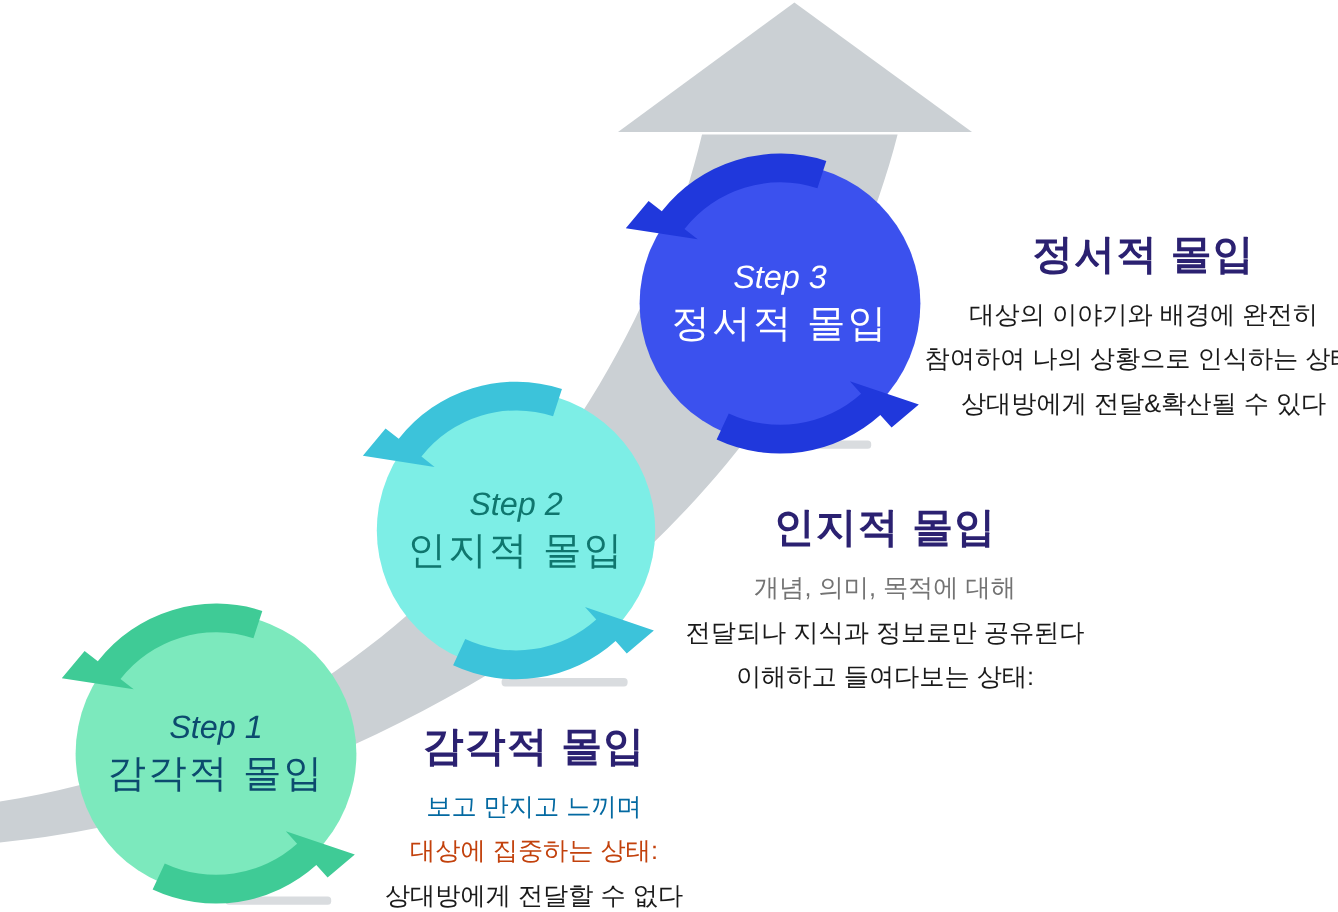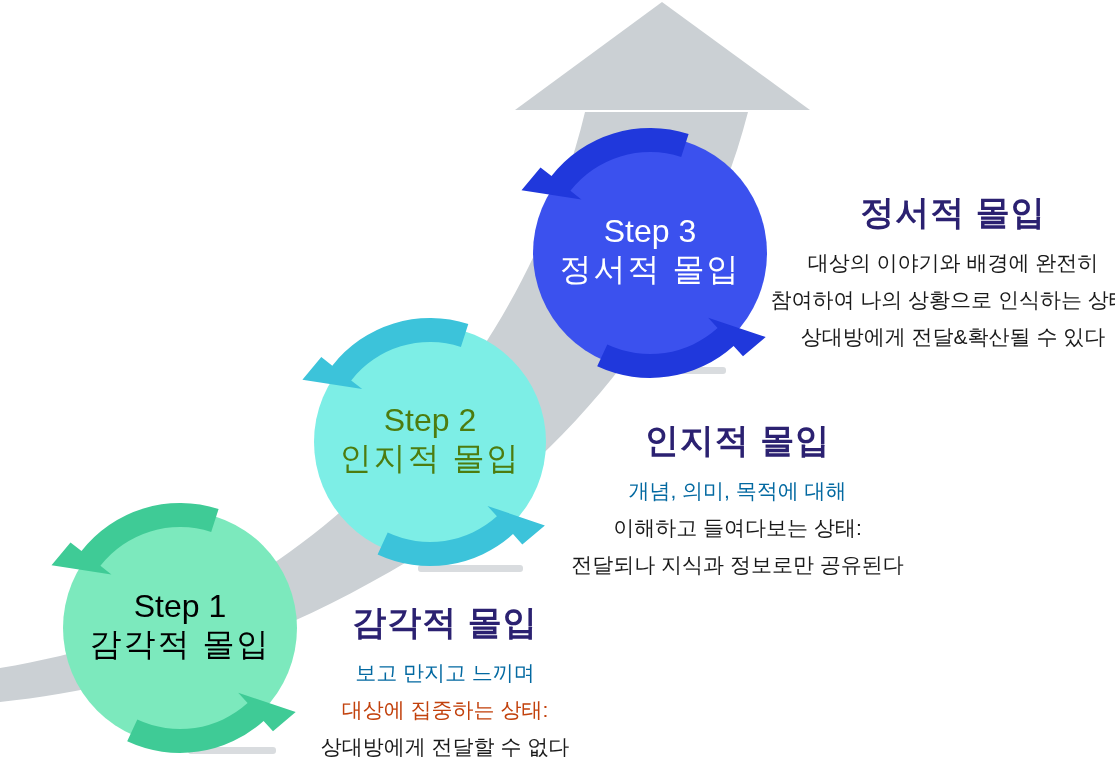--- a/index.html
+++ b/index.html
@@ -2,21 +2,21 @@
 <html><head>
 <meta charset="utf-8">
 <style>
   html,body{margin:0;padding:0;background:#ffffff;}
   .stage{
     position:relative;width:1115px;height:760px;background:#ffffff;
     overflow:hidden;font-family:"Liberation Sans",sans-serif;
   }
   .stage svg{position:absolute;left:0;top:0;}
   .circle-text{position:absolute;width:300px;text-align:center;pointer-events:none;}
-  .badge{font-size:32px;line-height:34px;font-weight:400;}
+  .badge{font-size:27px;line-height:34px;font-weight:400;font-style:italic;}
   .clabel{font-size:32px;line-height:42px;letter-spacing:2px;font-weight:400;}
   .side{position:absolute;text-align:center;}
   .side .heading{font-size:34px;line-height:44px;font-weight:700;letter-spacing:1px;margin:0 0 10px 0;}
   .side .line{font-size:21px;line-height:37px;font-weight:400;}
 </style>
 </head>
 <body>
 
 <div class="stage">
 
@@ -40,45 +40,45 @@
 
     <circle cx="430" cy="442" r="116" fill="#7deee6"></circle>
     <path fill="#3cc3da" d="M 468.3 324.1 A 124 124 0 0 0 332.3 365.7 L 321.3 357.0 L 302.4 379.8 L 362.2 389.1 L 351.2 380.4 A 100 100 0 0 1 460.9 346.9 Z"></path>
     <path fill="#3cc3da" d="M 377.6 554.4 A 124 124 0 0 0 513.0 534.1 L 522.3 544.6 L 544.9 525.5 L 487.5 505.9 L 496.9 516.3 A 100 100 0 0 1 387.7 532.6 Z"></path>
 
     <circle cx="650" cy="253" r="117" fill="#3b51ee"></circle>
     <path fill="#2038dc" d="M 688.6 134.1 A 125 125 0 0 0 551.5 176.0 L 540.5 167.4 L 521.5 190.3 L 581.4 199.4 L 570.4 190.8 A 101 101 0 0 1 681.2 156.9 Z"></path>
     <path fill="#2038dc" d="M 597.2 366.3 A 125 125 0 0 0 733.6 345.9 L 743.0 356.3 L 765.7 337.1 L 708.2 317.7 L 717.6 328.1 A 101 101 0 0 1 607.3 344.5 Z"></path>
   </svg>
 
-  <div class="circle-text" style="left: 30px; top: 589px; color: #000000;">
+  <div class="circle-text" style="left: 30px; top: 589px; color: #0c4a6e;">
     <div class="badge">Step 1</div>
     <div class="clabel">감각적 몰입</div>
   </div>
-  <div class="circle-text" style="left: 280px; top: 403px; color: #4d7c0f;">
+  <div class="circle-text" style="left: 280px; top: 403px; color: #0f766e;">
     <div class="badge">Step 2</div>
     <div class="clabel">인지적 몰입</div>
   </div>
   <div class="circle-text" style="left: 500px; top: 214px; color: rgb(255, 255, 255);">
     <div class="badge">Step 3</div>
     <div class="clabel">정서적 몰입</div>
   </div>
 
   <div class="side" style="left:240px;top:600px;width:410px;">
     <div class="heading" style="color: rgb(43, 33, 113);">감각적 몰입</div>
     <div class="line" style="color: #0369a1;">보고 만지고 느끼며</div>
     <div class="line" style="color: #c2410c;">대상에 집중하는 상태:</div>
     <div class="line" style="color: rgb(26, 26, 26);">상대방에게 전달할 수 없다</div>
   </div>
 
   <div class="side" style="left:520px;top:418px;width:435px;">
     <div class="heading" style="color: rgb(43, 33, 113);">인지적 몰입</div>
-    <div class="line" style="color: #0369a1;">개념, 의미, 목적에 대해</div>
+    <div class="line" style="color: #737373;">개념, 의미, 목적에 대해</div>
+    <div class="line" style="color: rgb(26, 26, 26);">전달되나 지식과 정보로만 공유된다</div>
     <div class="line" style="color: rgb(26, 26, 26);">이해하고 들여다보는 상태:</div>
-    <div class="line" style="color: rgb(26, 26, 26);">전달되나 지식과 정보로만 공유된다</div>
   </div>
 
   <div class="side" style="left:723px;top:190px;width:460px;">
     <div class="heading" style="color: rgb(43, 33, 113);">정서적 몰입</div>
     <div class="line" style="color: rgb(26, 26, 26);">대상의 이야기와 배경에 완전히</div>
     <div class="line" style="color: rgb(26, 26, 26);">참여하여 나의 상황으로 인식하는 상태:</div>
     <div class="line" style="color: rgb(26, 26, 26);">상대방에게 전달&amp;확산될 수 있다</div>
   </div>
 
 </div>

